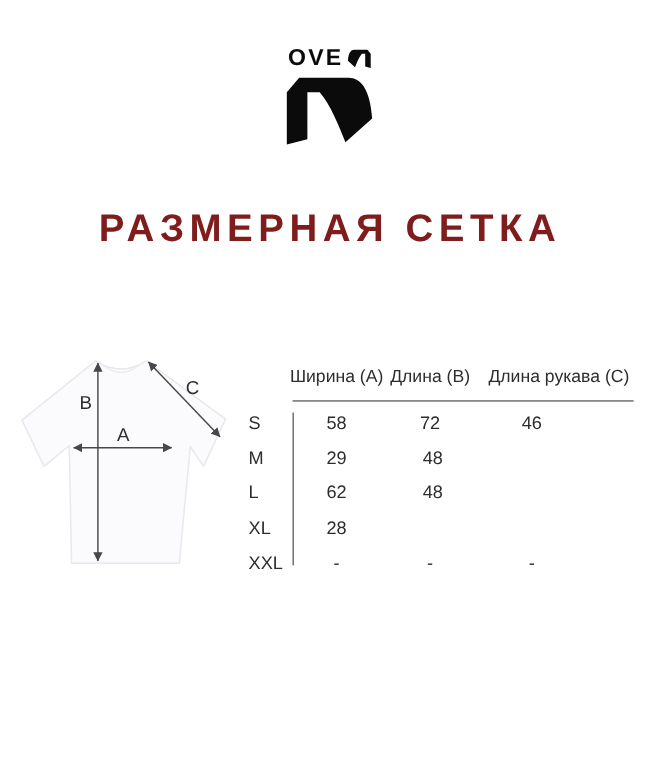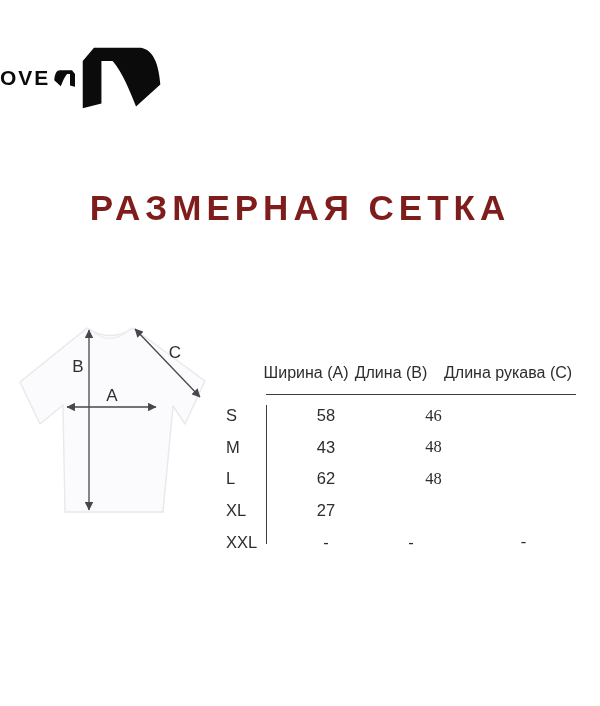--- a/index.html
+++ b/index.html
@@ -9,21 +9,21 @@
     font-family: "Liberation Sans", "DejaVu Sans", sans-serif;
     color: #2d2d2d;
     position: relative;
     overflow: hidden;
   }
   .canvas { position: absolute; inset: 0; }
 
   
   .logo {
     position: absolute; top: 43px; left: 0; right: 0;
-    display: flex; flex-direction: row; align-items: center; gap: 3px;
+    display: flex; flex-direction: column; align-items: center; gap: 3px;
   }
   .wordmark { display: flex; align-items: flex-start; gap: 3px; }
   .wm-text {
     font-size: 21px; font-weight: bold; letter-spacing: 2px;
     color: #0b0b0b; line-height: 19px;
   }
   .wm-r { width: 23px; height: 19px; display: block; margin-top: 1px; }
   .mark  { width: 86px; height: 70px; display: block; }
   .mark path, .wm-r use { fill: #0b0b0b; }
 
@@ -38,21 +38,21 @@
   
   .diagram { position: absolute; left: 15px; top: 318px; width: 195px; height: 205px; }
   .tee { fill: #fbfbfd; stroke: #e8e8ed; stroke-width: 1.4; stroke-linejoin: round; }
   .collar { fill: none; stroke: #ededf1; stroke-width: 1.2; }
   .dim { stroke: #47474b; stroke-width: 1.3; }
   .dim-label { font-size: 17px; fill: #2e2e2e; }
 
   
   .size-table {
     position: absolute; left: 222px; top: 333px; width: 362px;
-    font-size: 16.5px; color: #2d2d2d; margin-top: 30px;
+    font-size: 16.5px; color: #2d2d2d;
   }
   .thead {
     display: grid; grid-template-columns: 44px 80px 90px 146px;
     align-items: end; line-height: 19px; font-size: 16px;
   }
   .th { white-space: nowrap; }
   .th.c1, .th.c2 { justify-self: center; }
   .th.c3 { justify-self: start; padding-left: 8px; text-align: right; }
   .rule {
     margin: 12px 0 0 44px; width: 310px; height: 0;
@@ -61,22 +61,22 @@
   .tbody { position: relative; margin-top: 5px; }
   .vline {
     position: absolute; left: 44px; top: 5px; height: 139px; width: 1.4px;
     background: #3d3d3d;
   }
   .trow {
     display: grid; grid-template-columns: 44px 80px 90px 146px;
     height: 31.6px; align-items: center;
   }
   .td-size { padding-left: 4px; }
-  .td-val  { text-align: center; padding-left: 40px; }
-  .trow .v3 { width: 95px; text-align: center; font-family: Liberation Serif, serif; }
+  .td-val  { text-align: center; }
+  .trow .v3 { width: 95px; text-align: center; }
 </style>
 </head>
 <body>
 
 <div class="canvas">
 
   <header class="logo">
     <div class="wordmark">
       <span class="wm-text">OVE</span>
       <svg class="wm-r" viewBox="10 2 92 74" preserveAspectRatio="none" aria-hidden="true">
@@ -116,38 +116,39 @@
       <div class="th c2">Длина (B)</div>
       <div class="th c3">Длина рукава (C)</div>
     </div>
     <div class="rule"></div>
     <div class="tbody">
       <div class="vline"></div>
 
       <div class="trow">
         <div class="td-size">S</div>
         <div class="td-val v1">58</div>
+        <div class="td-val v2">72</div>
         <div class="td-val v3">46</div>
       </div>
 
       <div class="trow">
         <div class="td-size">M</div>
-        <div class="td-val v1">43</div>
+        <div class="td-val v1">29</div>
         <div class="td-val v3">48</div>
       </div>
 
       <div class="trow">
         <div class="td-size">L</div>
         <div class="td-val v1">62</div>
         <div class="td-val v3">48</div>
       </div>
 
       <div class="trow">
         <div class="td-size">XL</div>
-        <div class="td-val v1">27</div>
+        <div class="td-val v1">28</div>
       </div>
 
       <div class="trow">
         <div class="td-size">XXL</div>
         <div class="td-val v1">-</div>
         <div class="td-val v2">-</div>
         <div class="td-val v3">-</div>
       </div>
 
     </div>

